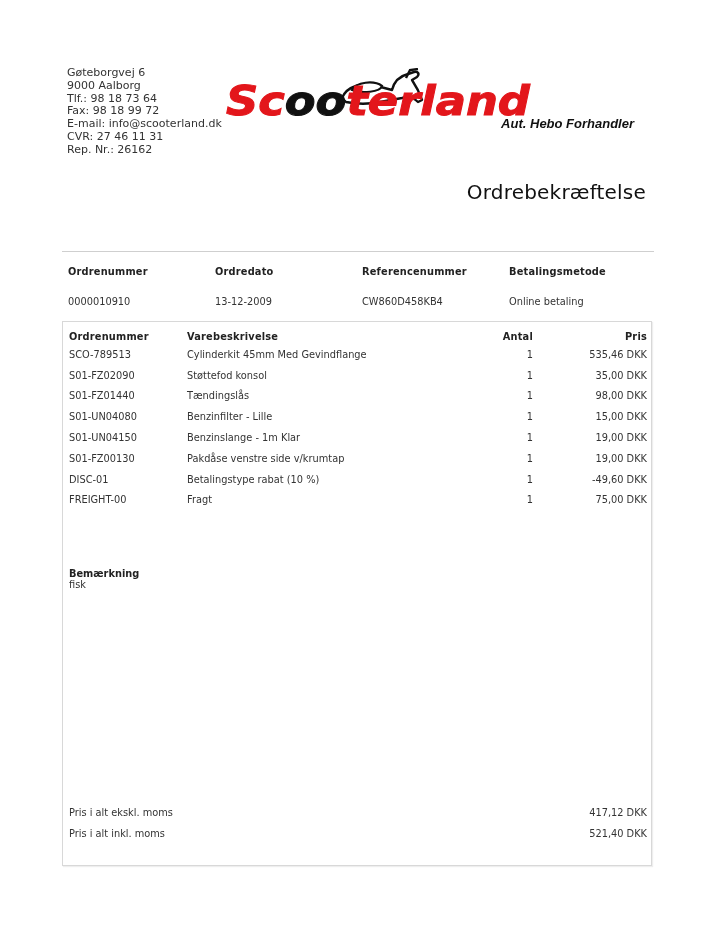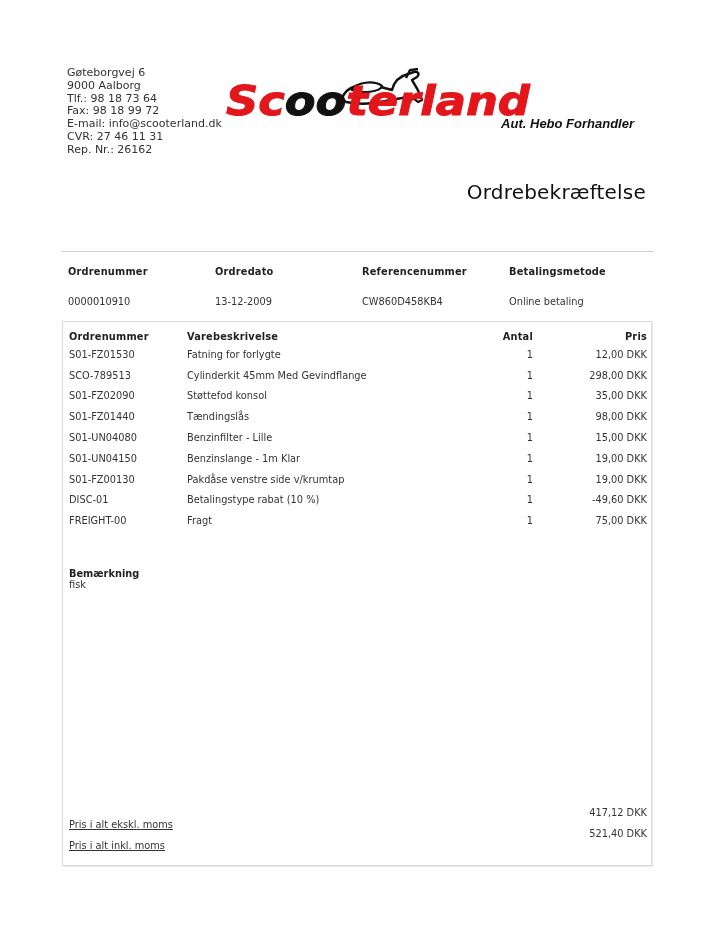--- a/index.html
+++ b/index.html
@@ -163,21 +163,21 @@
       left: 6px;
       top: 480px;
       width: 578px;
       font-size: 9.8px;
       color: #333;
     }
     .total-row {
       position: relative;
       height: 21px;
     }
-    .total-label { position: absolute; left: 0; top: 17px; white-space: nowrap; text-decoration: underline; }
+    .total-label { position: absolute; left: 0; top: 5px; white-space: nowrap; }
     .total-value { position: absolute; right: 0; top: 5px; white-space: nowrap; }
   </style>
 </head>
 <body>
 
 <div class="address">
   <div>Gøteborgvej 6</div>
   <div>9000 Aalborg</div>
   <div>Tlf.: 98 18 73 64</div>
   <div>Fax: 98 18 99 72</div>
@@ -224,30 +224,24 @@
     <thead>
       <tr>
         <th class="col-num">Ordrenummer</th>
         <th class="col-desc">Varebeskrivelse</th>
         <th class="col-qty">Antal</th>
         <th class="col-price">Pris</th>
       </tr>
     </thead>
     <tbody>
       <tr>
-        <td>S01-FZ01530</td>
-        <td>Fatning for forlygte</td>
-        <td class="col-qty">1</td>
-        <td class="col-price">12,00 DKK</td>
-      </tr>
-      <tr>
         <td>SCO-789513</td>
         <td>Cylinderkit 45mm Med Gevindflange</td>
         <td class="col-qty">1</td>
-        <td class="col-price">298,00 DKK</td>
+        <td class="col-price">535,46 DKK</td>
       </tr>
       <tr>
         <td>S01-FZ02090</td>
         <td>Støttefod konsol</td>
         <td class="col-qty">1</td>
         <td class="col-price">35,00 DKK</td>
       </tr>
       <tr>
         <td>S01-FZ01440</td>
         <td>Tændingslås</td>

